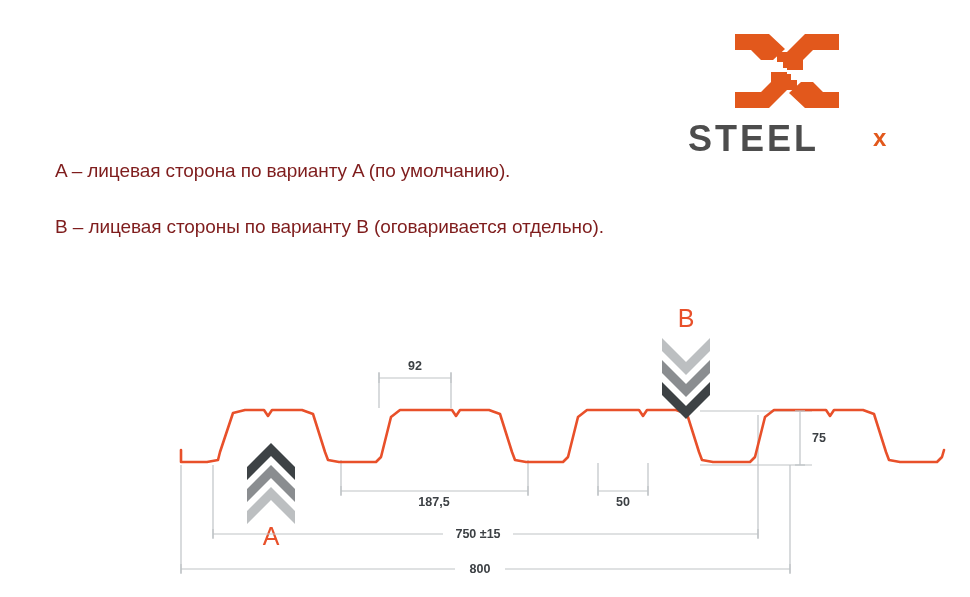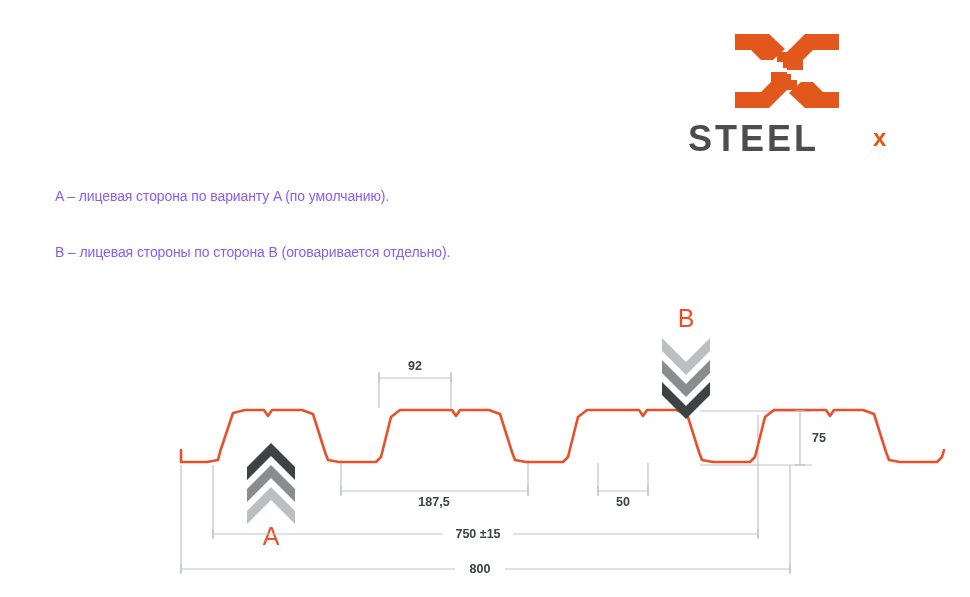--- a/index.html
+++ b/index.html
@@ -35,26 +35,25 @@
     left: 0px;
     top: 90px;
     width: 232px;
     height: 40px;
   }
 
   
   .note-line {
     position: absolute;
     left: 55px;
-    color: #8b5cf6;
-    font-size: 14px;
+    color: #7f1d1d;
+    font-size: 19px;
     font-weight: 400;
     letter-spacing: -0.1px;
     white-space: nowrap;
-    margin-top: 28px;
   }
   #note-a { top: 160px; }
   #note-b { top: 216px; }
 
   
   #drawing {
     position: absolute;
     left: 0;
     top: 280px;
     width: 970px;
@@ -95,21 +94,21 @@
     </g>
   </svg>
 
   <svg id="logo-wordmark" viewBox="0 0 232 40">
     <text x="0" y="31" font-family="Liberation Sans, sans-serif" font-size="36" font-weight="bold" letter-spacing="3" fill="#4D4D4D">STEEL</text>
     <text x="185" y="26" font-family="Liberation Sans, sans-serif" font-size="24" font-weight="bold" fill="#E2581C">x</text>
   </svg>
 </div>
 
 <div class="note-line" id="note-a">A – лицевая сторона по варианту A (по умолчанию).</div>
-<div class="note-line" id="note-b">B – лицевая стороны по сторона B (оговаривается отдельно).</div>
+<div class="note-line" id="note-b">B – лицевая стороны по варианту B (оговаривается отдельно).</div>
 
 <div id="drawing">
 <svg width="970" height="317" viewBox="0 0 970 317">
 
   <g stroke="#BFC3C6" stroke-width="1.2" fill="none">
 
     <line x1="181" y1="185" x2="181" y2="293"></line>
 
     <line x1="213" y1="185" x2="213" y2="258"></line>
 

